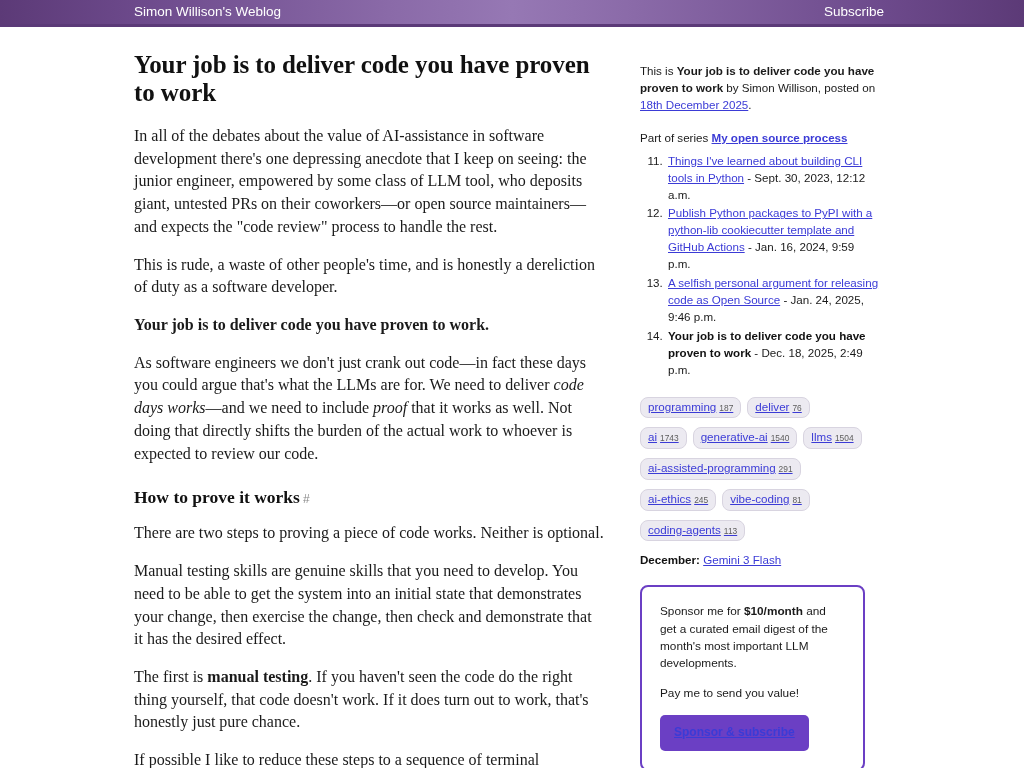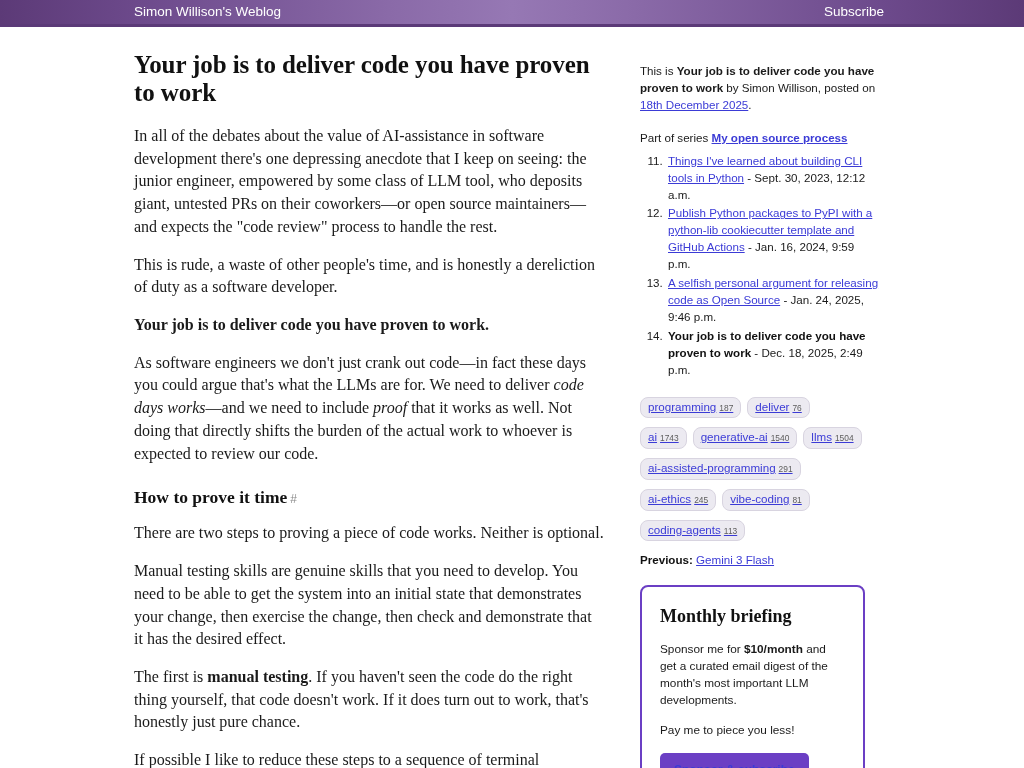--- a/index.html
+++ b/index.html
@@ -198,21 +198,21 @@
       <h1 class="post-title">Your job is to deliver code you have proven to work</h1>
 
       <p>In all of the debates about the value of AI-assistance in software development there's one depressing anecdote that I keep on seeing: the junior engineer, empowered by some class of LLM tool, who deposits giant, untested PRs on their coworkers—or open source maintainers—and expects the "code review" process to handle the rest.</p>
 
       <p>This is rude, a waste of other people's time, and is honestly a dereliction of duty as a software developer.</p>
 
       <p><strong>Your job is to deliver code you have proven to work.</strong></p>
 
       <p><span>As software engineers we don't just crank out code—in fact these days you could argue that's what the LLMs are for. We need to deliver </span><em>code days works</em><span>—and we need to include </span><em>proof</em><span> that it works as well. Not doing that directly shifts the burden of the actual work to whoever is expected to review our code.</span></p>
 
-      <h2 class="section-heading"><span>How to prove it time</span><a class="anchor" href="#">#</a></h2>
+      <h2 class="section-heading"><span>How to prove it works</span><a class="anchor" href="#">#</a></h2>
 
       <p>There are two steps to proving a piece of code works. Neither is optional.</p>
 
       <p>Manual testing skills are genuine skills that you need to develop. You need to be able to get the system into an initial state that demonstrates your change, then exercise the change, then check and demonstrate that it has the desired effect.</p>
 
       <p><span>The first is </span><strong>manual testing</strong><span>. If you haven't seen the code do the right thing yourself, that code doesn't work. If it does turn out to work, that's honestly just pure chance.</span></p>
 
       <p><span>If possible I like to reduce these steps to a sequence of terminal commands which I can paste, along with their output, into a comment in the code review. Here's a </span><a class="inline-link" href="#">comment example</a><span>.</span></p>
 
       <p>Some changes are harder to demonstrate. It's still your job to demonstrate them! Record a screen capture video and add that to the PR. Show your reviewers that the change you made actually works.</p>
@@ -233,24 +233,23 @@
       </ol>
 
       <div class="tags">
         <a class="tag" href="#"><span>programming</span><span class="count">187</span></a><a class="tag" href="#"><span>deliver</span><span class="count">76</span></a><br>
         <a class="tag" href="#"><span>ai</span><span class="count">1743</span></a><a class="tag" href="#"><span>generative-ai</span><span class="count">1540</span></a><a class="tag" href="#"><span>llms</span><span class="count">1504</span></a><br>
         <a class="tag" href="#"><span>ai-assisted-programming</span><span class="count">291</span></a><br>
         <a class="tag" href="#"><span>ai-ethics</span><span class="count">245</span></a><a class="tag" href="#"><span>vibe-coding</span><span class="count">81</span></a><br>
         <a class="tag" href="#"><span>coding-agents</span><span class="count">113</span></a>
       </div>
 
-      <div class="previous-line"><span class="label">Previous:</span> <a href="#">Gemini 3 Flash</a></div>
+      <div class="previous-line"><span class="label">December:</span> <a href="#">Gemini 3 Flash</a></div>
 
       <div class="briefing">
-        <h3>Monthly briefing</h3>
         <p><span>Sponsor me for </span><strong>$10/month</strong><span> and get a curated email digest of the month's most important LLM developments.</span></p>
-        <p>Pay me to piece you less!</p>
+        <p>Pay me to send you value!</p>
         <a class="sponsor-button" href="#">Sponsor &amp; subscribe</a>
       </div>
 
     </div>
   </div>
 </div>
 
 </body></html>

